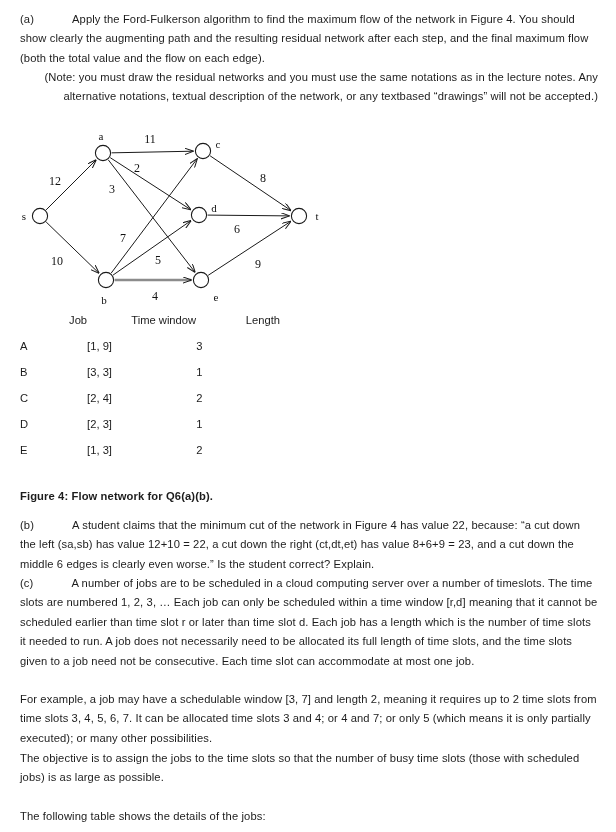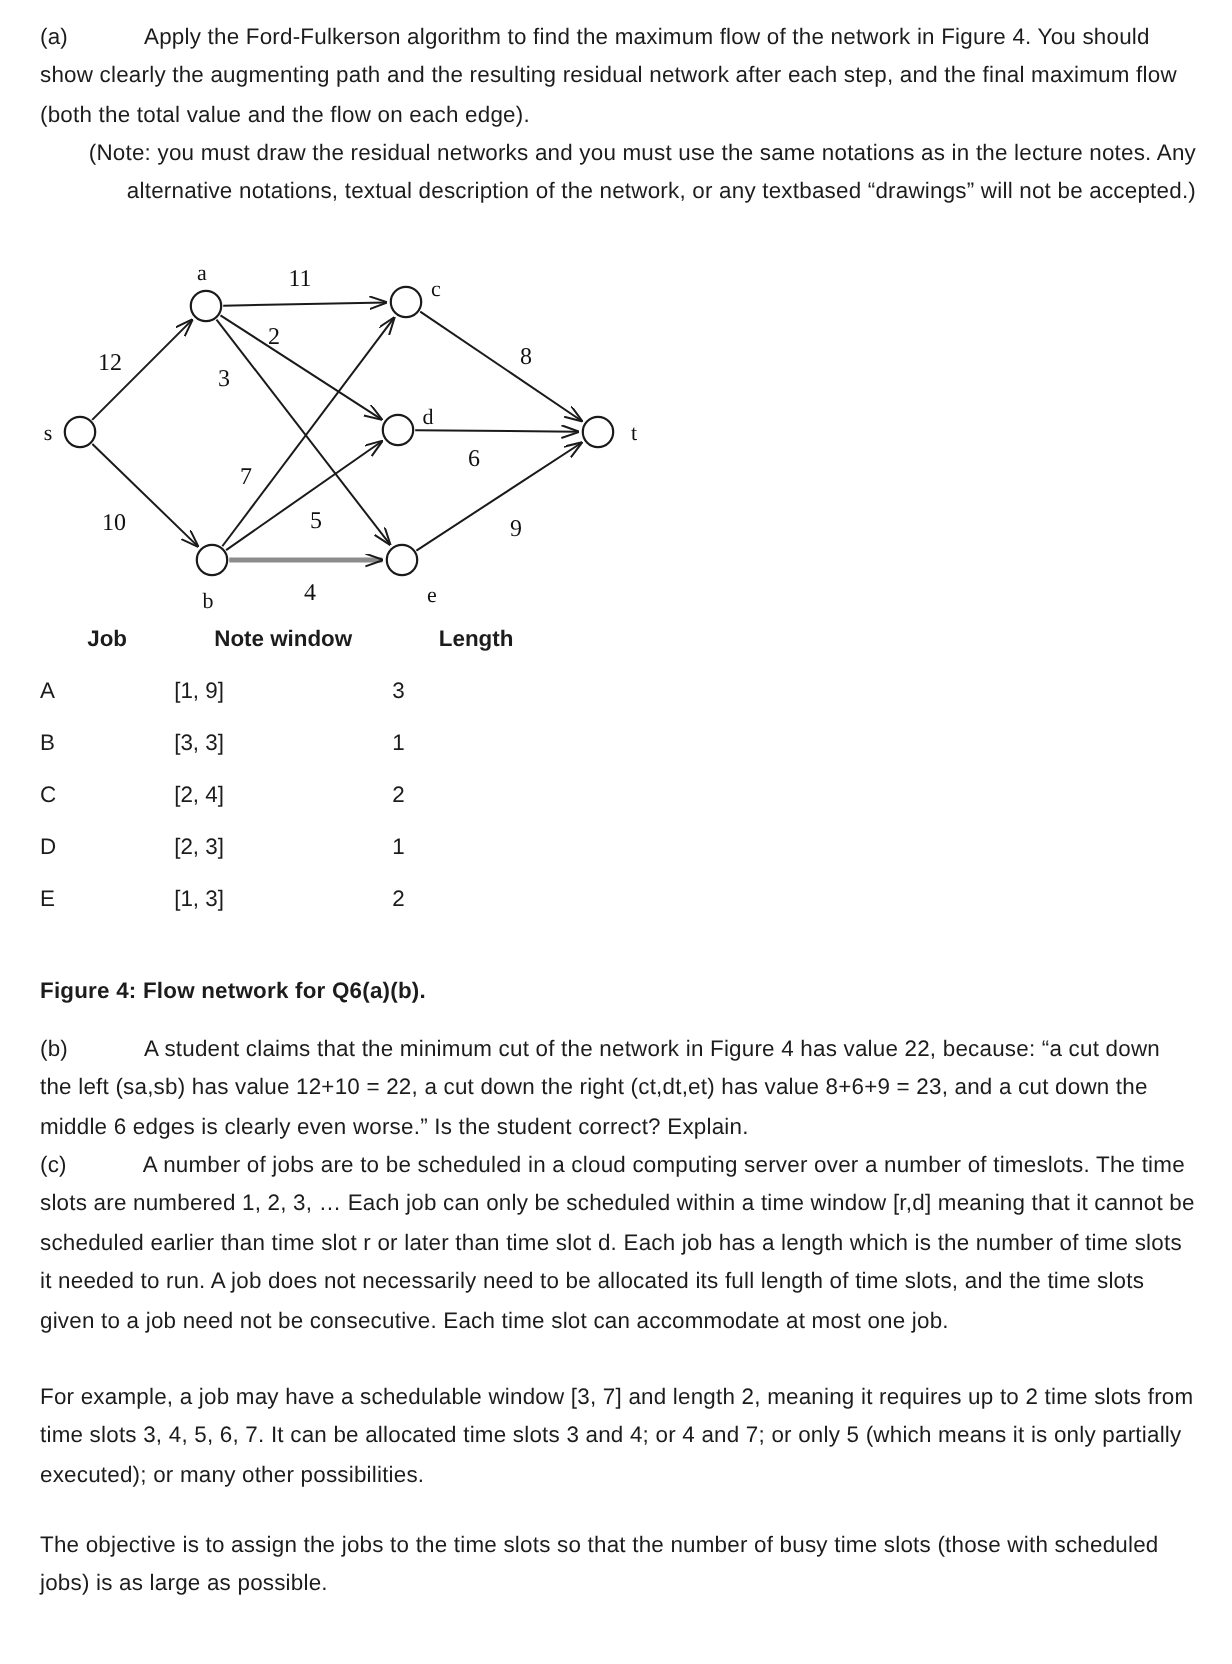--- a/index.html
+++ b/index.html
@@ -73,22 +73,22 @@
   #jobs-table {
     position: absolute;
     left: 20px;
     top: 314px;
     width: 260px;
     border-collapse: collapse;
     font-size: 11.2px;
     color: #1c1c1c;
   }
   #jobs-table th {
-    text-align: center;
-    font-weight: bold;
+    text-align: right;
+    font-weight: normal;
     padding: 0 0 14px 0;
   }
   #jobs-table td {
     text-align: left;
     padding: 0 0 14px 0;
     vertical-align: top;
   }
   #jobs-table .col-job { width: 48px; }
   #jobs-table .col-win { width: 78px; }
   #jobs-table .col-len { width: 60px; }
@@ -159,21 +159,21 @@
           <text x="225" y="105" class="edgelabel" text-anchor="middle">6</text>
           <text x="246" y="140" class="edgelabel" text-anchor="middle">9</text>
         </g>
     </svg>
   </div>
 
   <table id="jobs-table">
     <thead>
       <tr>
         <th class="col-job">Job</th>
-        <th class="col-win">Note window</th>
+        <th class="col-win">Time window</th>
         <th class="col-len">Length</th>
       </tr>
     </thead>
     <tbody id="jobs-table-body">
         <tr>
           <td>A</td>
           <td>[1, 9]</td>
           <td>3</td>
         </tr>
         <tr>
@@ -208,18 +208,21 @@
   </div>
 
   <div class="para" style="left:20px; top:574px; width:578px;">
     <span>(c)</span><span class="indent-gap"></span><span>A number of jobs are to be scheduled in a cloud computing server over a number of timeslots. The time slots are numbered 1, 2, 3, … Each job can only be scheduled within a time window [r,d] meaning that it cannot be scheduled earlier than time slot r or later than time slot d. Each job has a length which is the number of time slots it needed to run. A job does not necessarily need to be allocated its full length of time slots, and the time slots given to a job need not be consecutive. Each time slot can accommodate at most one job.</span>
   </div>
 
   <div class="para" style="left:20px; top:690px; width:578px;">
     <span>For example, a job may have a schedulable window [3, 7] and length 2, meaning it requires up to 2 time slots from time slots 3, 4, 5, 6, 7. It can be allocated time slots 3 and 4; or 4 and 7; or only 5 (which means it is only partially executed); or many other possibilities.</span>
   </div>
 
-  <div class="para" style="left:20px; top:749px; width:578px;margin-top:15px;">
+  <div class="para" style="left:20px; top:749px; width:578px;">
     <span>The objective is to assign the jobs to the time slots so that the number of busy time slots (those with scheduled jobs) is as large as possible.</span>
   </div>
 
+  <div class="para" style="left:20px; top:807px; width:578px;">
+    <span>The following table shows the details of the jobs:</span>
+  </div>
 
 </div>
 
 </body></html>

